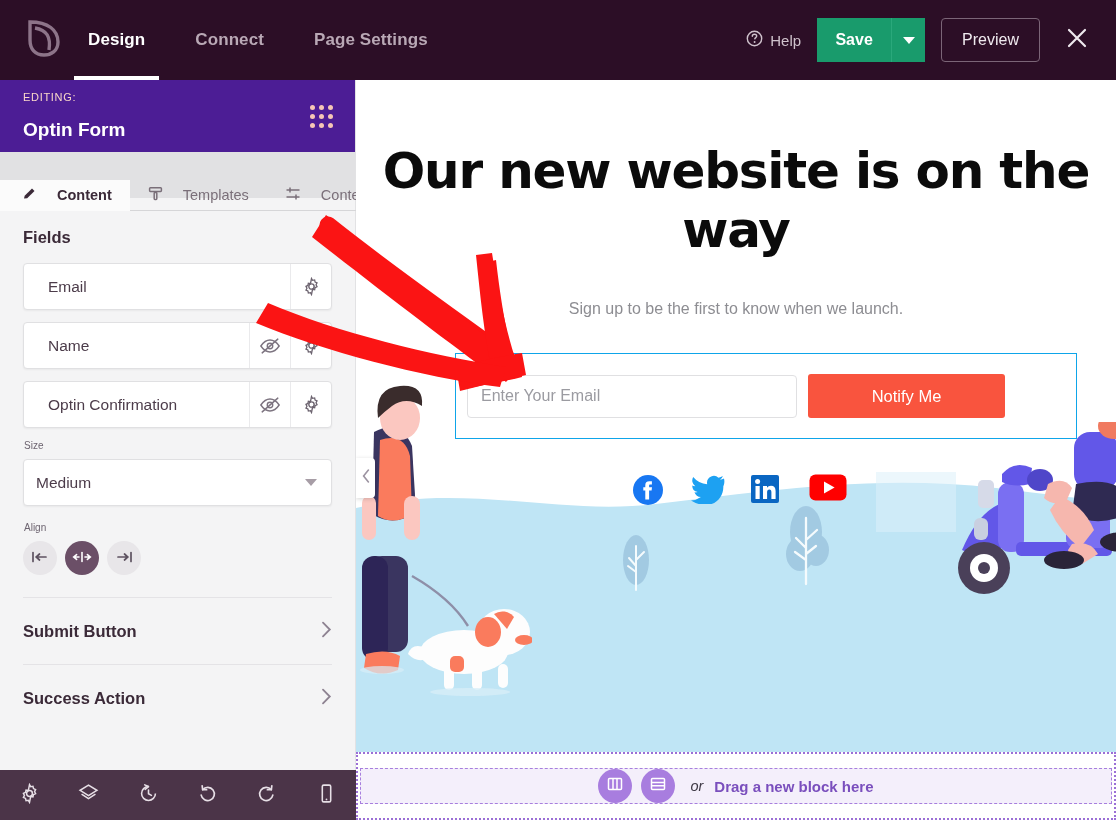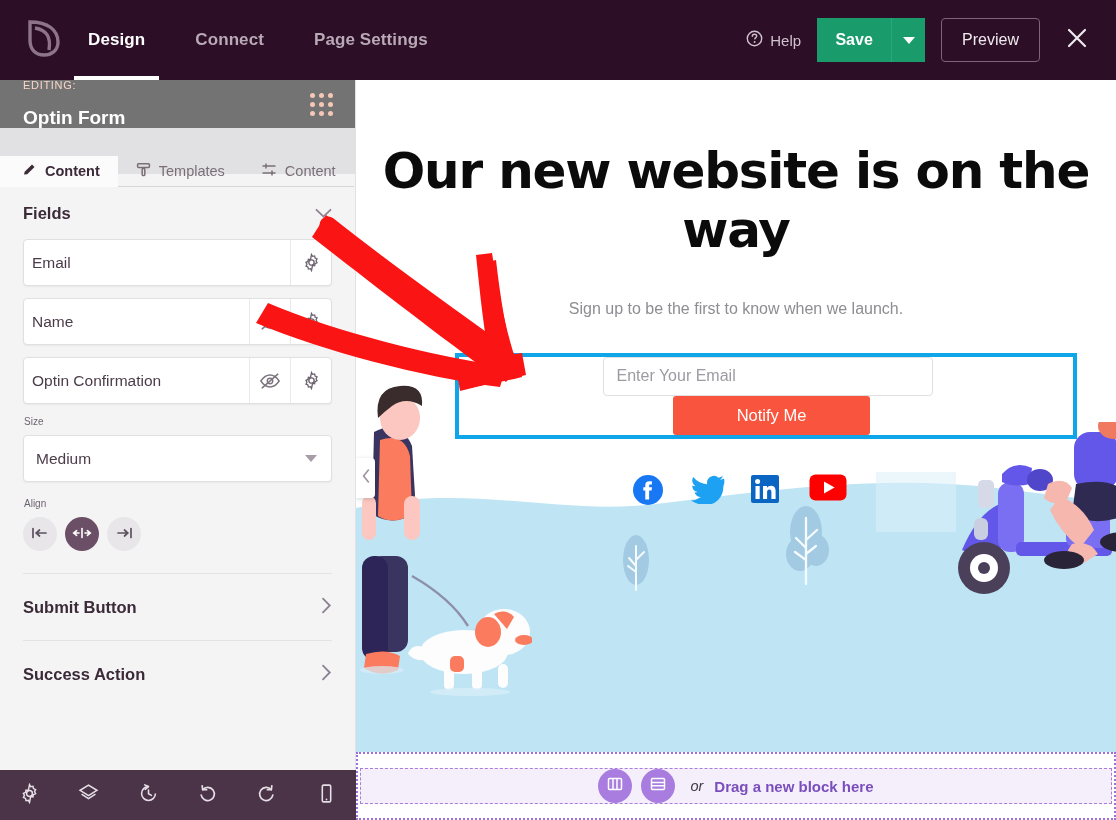--- a/index.html
+++ b/index.html
@@ -62,35 +62,35 @@
     cursor: pointer; margin-left: 4px;
   }
 
   
   .sidebar {
     position: absolute; left: 0; top: 80px; width: 356px; height: 740px;
     background: #f4f4f5;
     border-right: 1px solid #e2e2e4;
   }
   .editing-bar {
-    height: 48px; background: #737373;
+    height: 72px; background: #4c1d95;
     display: flex; align-items: center; justify-content: space-between;
     padding: 0 22px 0 23px;
   }
   .editing-label { color: #f9d6c9; font-size: 11px; letter-spacing: .7px; text-transform: uppercase; }
   .editing-title { color: #fff; font-size: 19px; font-weight: bold; margin-top: 16px; }
   .drag-dots {
     display: grid; grid-template-columns: repeat(3, 5px); grid-auto-rows: 5px; gap: 4px;
     cursor: grab;
   }
   .drag-dots i { width: 5px; height: 5px; border-radius: 50%; background: #f6c7b6; display: block; }
 
   .panel-tabs { display: flex; height: 46px; background: #e1e1e3; }
   .panel-tab {
-    display: flex; align-items: center; gap: 8px;
+    display: flex; align-items: center; gap: 20px;
     padding: 15px 18px; font-size: 14.5px; color: #7a6f79; cursor: pointer;
     border-bottom: 1px solid #d6d6d8;
     margin-top: 28px;
   }
   .panel-tab:first-child { padding-left: 22px; }
   .panel-tab.active {
     background: #fbfbfb; color: #3b2a38; font-weight: bold;
     border-bottom: 1px solid transparent;
   }
   .panel-body { height: 630px; overflow: hidden; position: relative; padding: 0 23px; }
@@ -101,21 +101,21 @@
   }
   .section-head .title { font-size: 16.5px; font-weight: bold; color: #3b2a38; }
 
   .field-row {
     display: flex; align-items: stretch; height: 47px; margin-bottom: 12px;
     background: #fff; border: 1px solid #e0e0e2; border-radius: 4px;
     box-shadow: 0 1px 2px rgba(0,0,0,.05);
     overflow: hidden;
   }
   .field-name {
-    flex: 1; display: flex; align-items: center; padding-left: 8px;
+    flex: 1; display: flex; align-items: center; padding-left: 24px;
     font-size: 15.5px; color: #4c3c4a;
   }
   .field-icon {
     width: 41px; display: flex; align-items: center; justify-content: center;
     border-left: 1px solid #eaeaec; cursor: pointer;
   }
 
   .sub-label { font-size: 10px; color: #6d6470; margin: 10px 0 8px 1px; }
   .select-box {
     position: relative; height: 47px; background: #fff;
@@ -170,24 +170,23 @@
     font-weight: bold; font-size: 50px; line-height: 1.18;
     color: #0b0b0b; letter-spacing: -1.2px;
     z-index: 12;
   }
   .subhead {
     position: absolute; left: 0; right: 0; top: 220px;
     text-align: center; font-size: 16px; color: #8d8d92; z-index: 12;
   }
   .optin-block {
     position: absolute; left: 99px; top: 273px; width: 622px; height: 86px;
-    border: 4px solid #0ea5e9; background: #fff;
+    border: 1px solid #0ea5e9; background: #fff;
     display: flex; align-items: center; padding: 0 8px;
     z-index: 14;
-    flex-direction: column;
   }
   .email-input {
     width: 330px; height: 43px; border: 1px solid #e0e0e2; border-radius: 4px;
     background: #fff; font-size: 16px; color: #3b3b40; padding: 0 13px;
     outline: none; font-family: "Liberation Sans", sans-serif;
     margin-left: 3px;
   }
   .email-input::placeholder { color: #9b9ba1; }
   .notify-btn {
     margin-left: 11px; width: 197px; height: 44px; border: none; border-radius: 3px;

